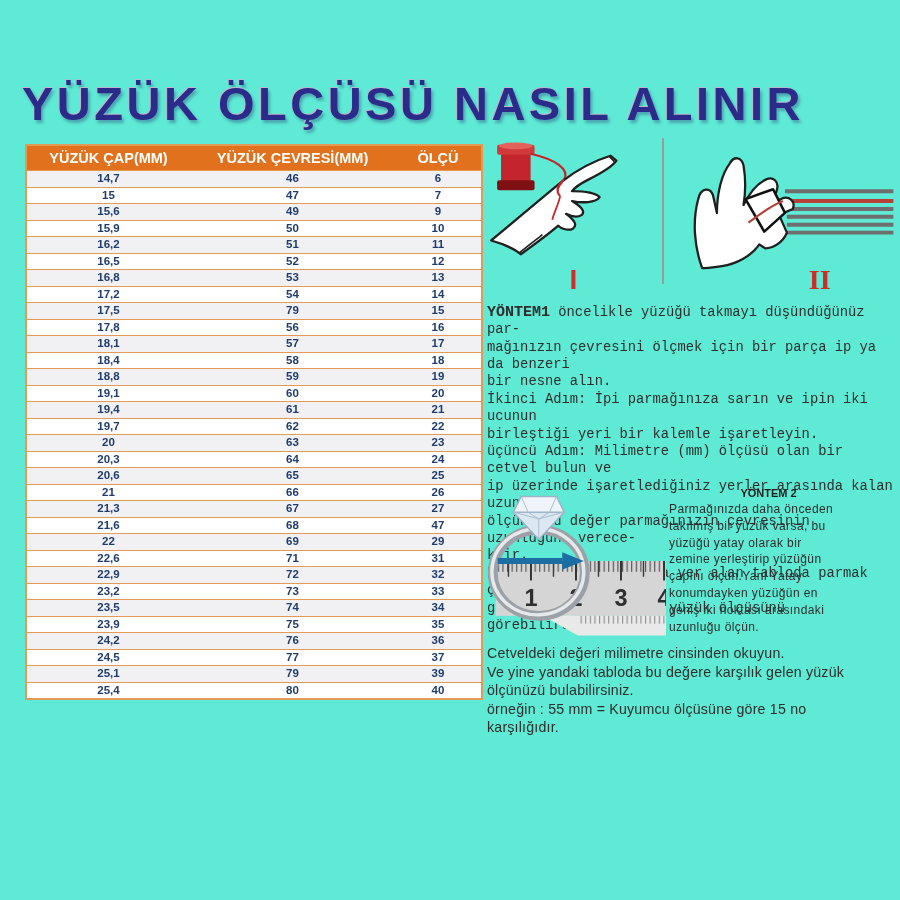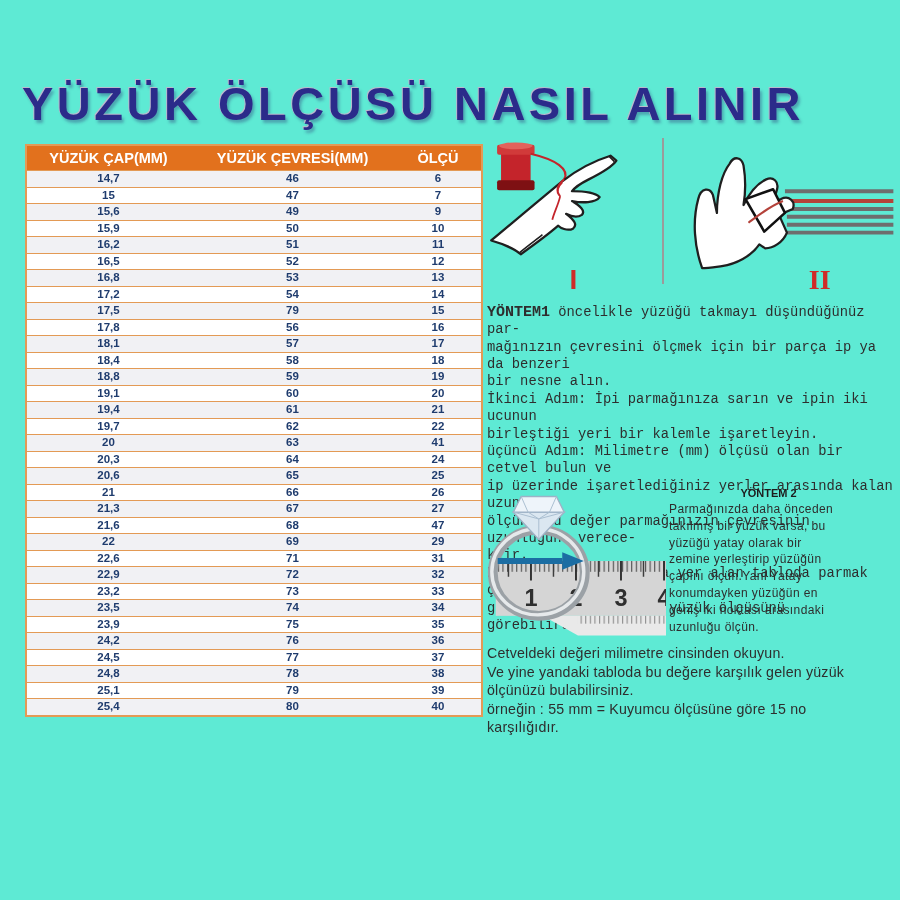--- a/index.html
+++ b/index.html
@@ -150,21 +150,21 @@
           <td>21</td>
         </tr>
         <tr>
           <td>19,7</td>
           <td>62</td>
           <td>22</td>
         </tr>
         <tr>
           <td>20</td>
           <td>63</td>
-          <td>41</td>
+          <td>23</td>
         </tr>
         <tr>
           <td>20,3</td>
           <td>64</td>
           <td>24</td>
         </tr>
         <tr>
           <td>20,6</td>
           <td>65</td>
           <td>25</td>
@@ -216,25 +216,20 @@
         </tr>
         <tr>
           <td>24,2</td>
           <td>76</td>
           <td>36</td>
         </tr>
         <tr>
           <td>24,5</td>
           <td>77</td>
           <td>37</td>
-        </tr>
-        <tr>
-          <td>24,8</td>
-          <td>78</td>
-          <td>38</td>
         </tr>
         <tr>
           <td>25,1</td>
           <td>79</td>
           <td>39</td>
         </tr>
         <tr>
           <td>25,4</td>
           <td>80</td>
           <td>40</td>

